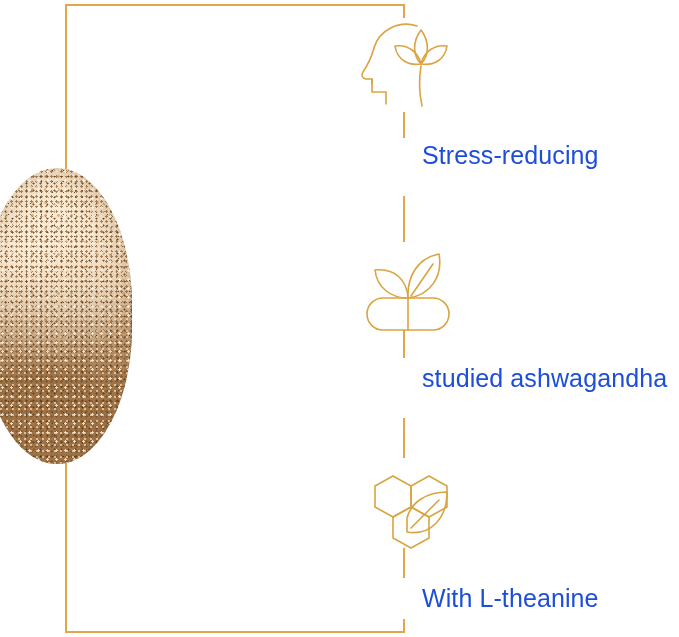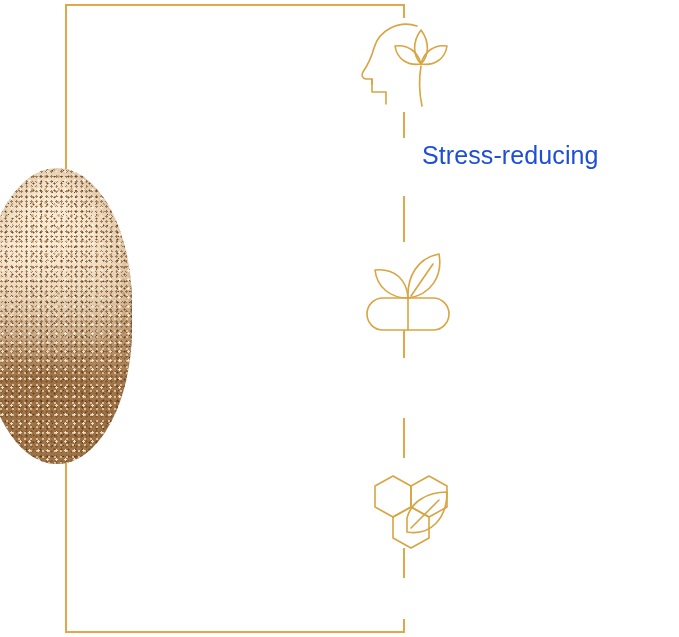--- a/index.html
+++ b/index.html
@@ -195,30 +195,34 @@
       <path class="icon-stroke" d="M53 58 L53 90"></path>
 
       <path class="icon-stroke" d="M53 58 C52 36, 63 18, 84 14 C88 36, 76 55, 53 58 Z"></path>
 
       <path class="icon-stroke" d="M53 58 C36 58, 22 48, 20 30 C40 28, 52 40, 53 58 Z"></path>
 
       <path class="icon-stroke" d="M56 56 L78 24"></path>
     </svg>
   </div>
   <div class="benefit-text" style="top:364px;">
+    <span class="l">studied ashwagandha</span>
   </div>
 
   <div class="icon-box" style="left:355px;top:462px;">
     <svg viewBox="0 0 110 100" xmlns="http://www.w3.org/2000/svg" aria-hidden="true">
 
       <path class="icon-stroke" d="M20 24 L38 14 L56 24 L56 45 L38 55 L20 45 Z"></path>
 
       <path class="icon-stroke" d="M56 24 L74 14 L92 24 L92 45 L74 55 L56 45 Z"></path>
 
       <path class="icon-stroke" d="M38 55 L56 45 L74 55 L74 76 L56 86 L38 76 Z"></path>
 
       <path class="icon-stroke" d="M52 56 C56 40, 72 30, 92 30 C92 56, 76 74, 52 70 Z"></path>
 
       <path class="icon-stroke" d="M56 66 L84 38"></path>
     </svg>
   </div>
+  <div class="benefit-text" style="top:584px;">
+    <span class="l">With L-theanine</span>
+  </div>
 
 </div>
 
 </body></html>

